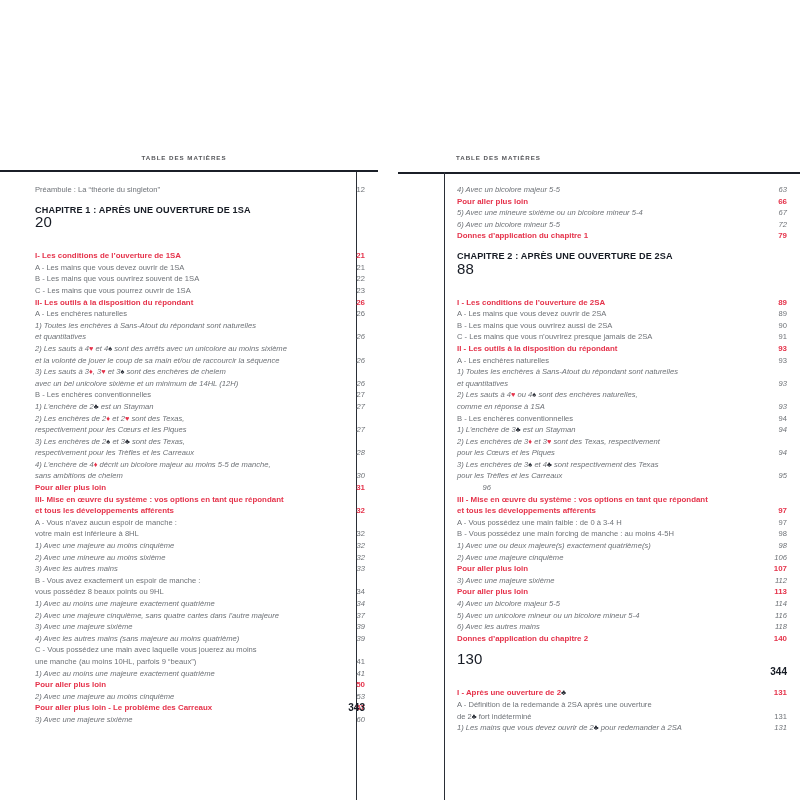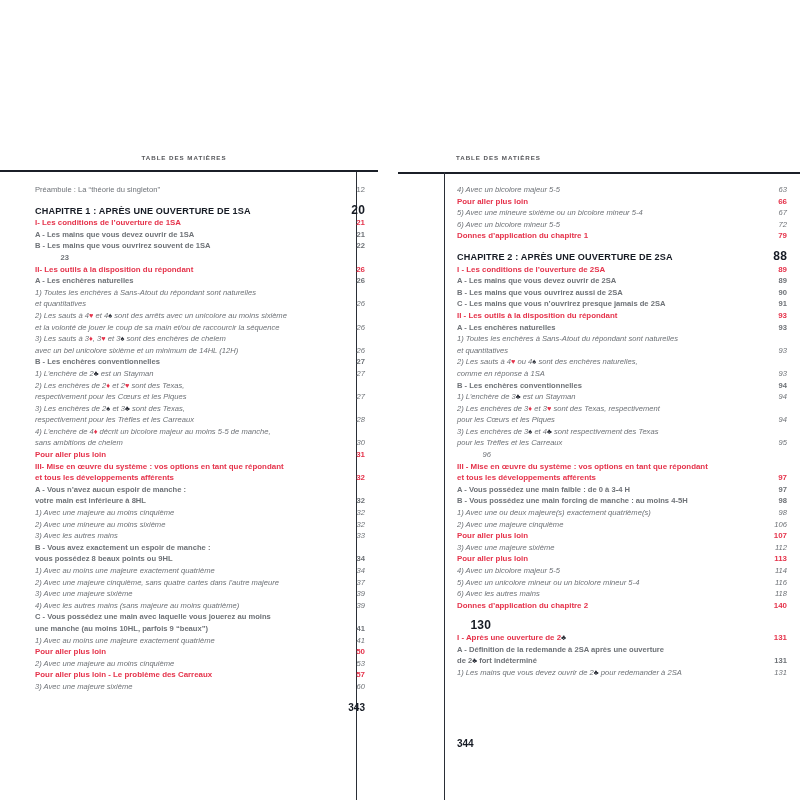--- a/index.html
+++ b/index.html
@@ -85,51 +85,52 @@
     text-align: right;
     white-space: nowrap;
   }
 
   
   .lvl-a, .lvl-num, .plain {
     color: #6e7277;
     font-size: 7.6px;
     font-weight: 400;
   }
-  .lvl-a  { font-style: normal; font-weight: bold; }
+  .lvl-a  { font-style: normal; }
   .lvl-num { font-style: italic; }
   .plain  { font-style: normal; }
 
   
   .chapter {
     color: #161b24;
     font-size: 9.1px;
     font-weight: 700;
     letter-spacing: 0.15px;
-  }
-  .chapter .pg { color: #161b24; font-weight: 700; font-size: 12px; }
+    flex-direction: column;
+  }
+  .chapter .pg { color: #161b24; font-weight: 400; font-size: 15px; }
 
   
   .red {
     color: #e5334b;
     font-size: 7.9px;
     font-weight: 700;
   }
   .red .pg { color: #e5334b; font-weight: 700; }
   .gap-md { height: 9px; }
 
   
   .folio {
     position: absolute;
     font-size: 10px;
     font-weight: 700;
     color: #161b24;
   }
   .folio-left  { left: 35px;  top: 668px; width: 330px; text-align: right; }
-  .folio-right { left: 457px; top: 704px; width: 330px; text-align: left; }
+  .folio-right { left: 457px; top: 632px; width: 330px; text-align: right; }
 
   
   .suit { font-size: 7.4px; line-height: 1; }
   .suit-red   { color: #e5334b; }
   .suit-black { color: #2b2f38; }
   .chapter .suit { font-size: 8.6px; }
   .red .suit { font-size: 7.7px; }
 </style>
 </head>
 <body>
@@ -162,20 +163,21 @@
         </div>
         <div class="row lvl-a">
           <span class="label">A - Les mains que vous devez ouvrir de 1SA</span>
           <span class="pg">21</span>
         </div>
         <div class="row lvl-a">
           <span class="label">B -  Les mains que vous ouvrirez souvent de 1SA</span>
           <span class="pg">22</span>
         </div>
         <div class="row lvl-a">
+          <span class="label">C - Les mains que vous pourrez ouvrir de 1SA</span>
           <span class="pg">23</span>
         </div>
         <div class="row red">
           <span class="label">II- Les outils à la disposition du répondant</span>
           <span class="pg">26</span>
         </div>
         <div class="row lvl-a">
           <span class="label">A - Les enchères naturelles</span>
           <span class="pg">26</span>
         </div>

